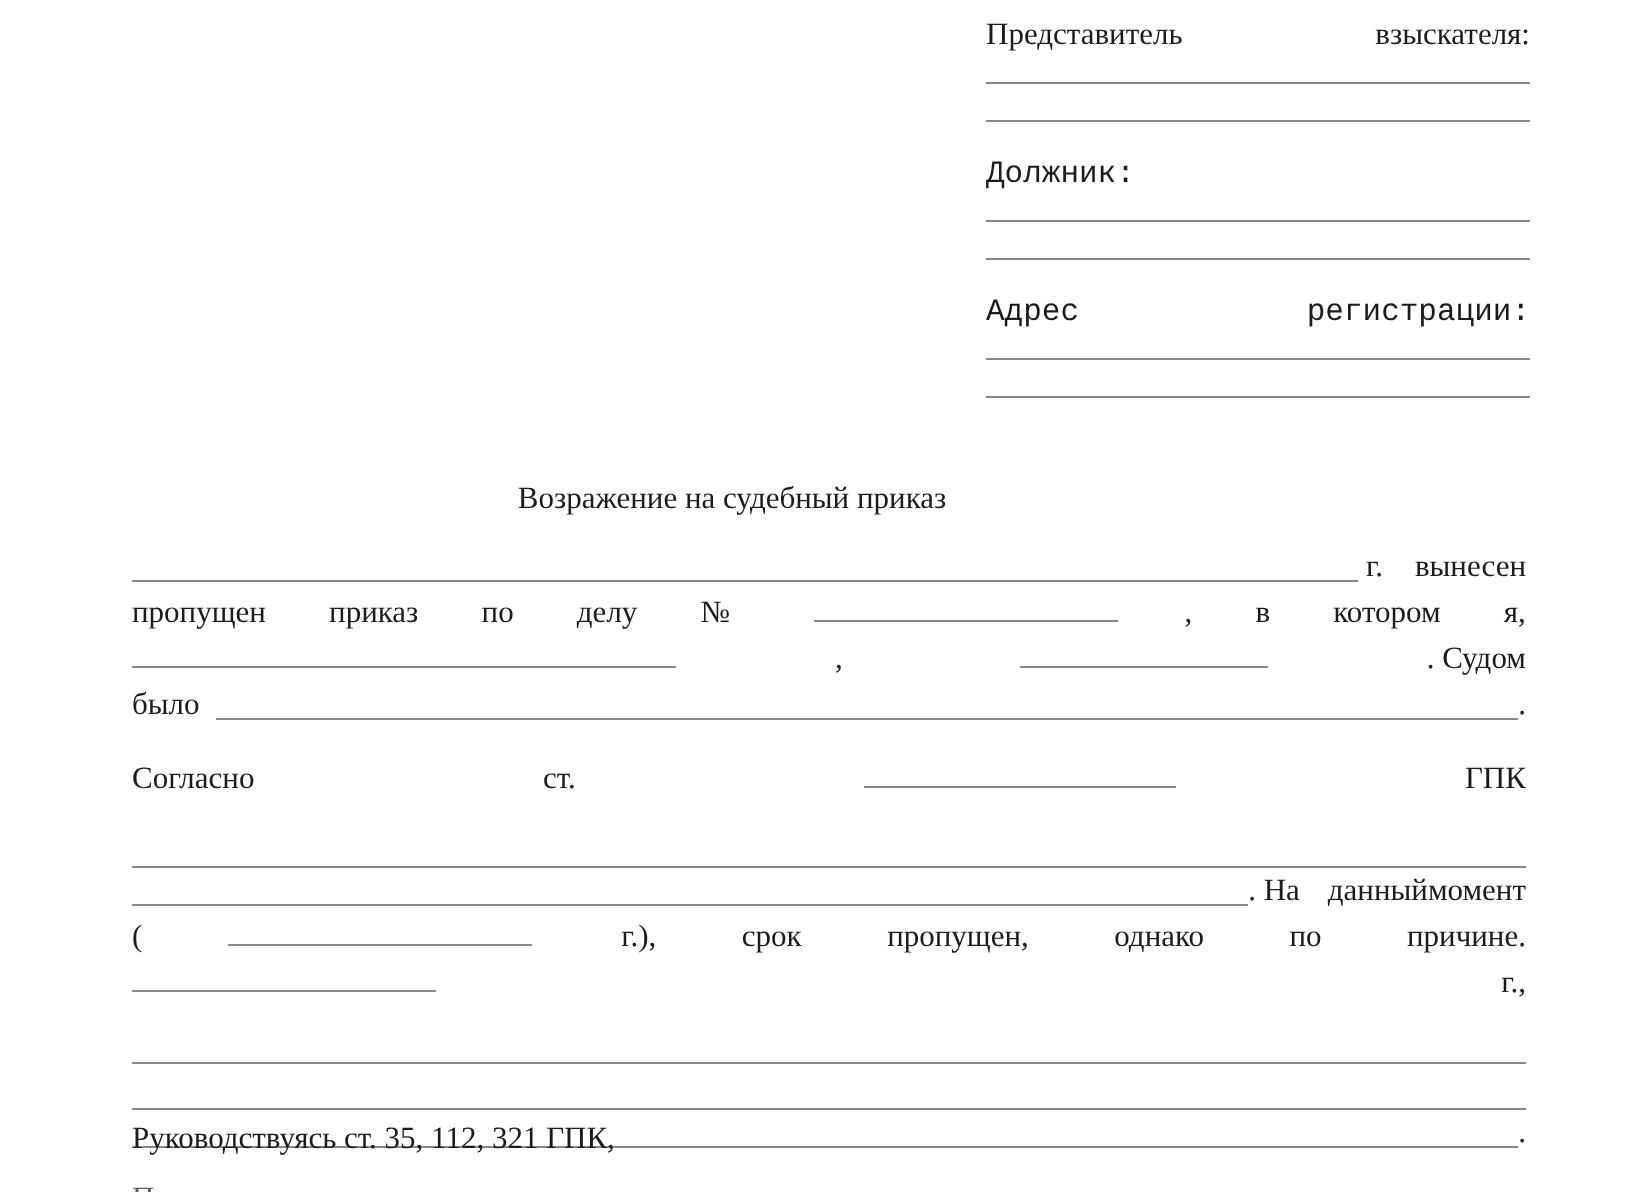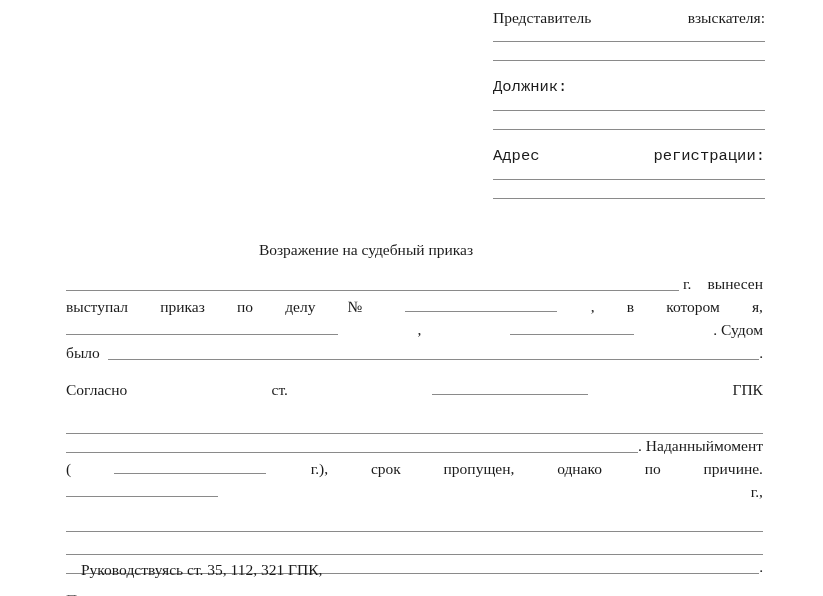--- a/index.html
+++ b/index.html
@@ -110,21 +110,21 @@
   }
 
   .row-h { height: 23px; display: flex; align-items: flex-end; }
 
   .spacer-6 { height: 6px; }
   .spacer-10 { height: 10px; }
   .spacer-14 { height: 14px; }
 
   .closing {
     position: absolute;
-    left: 81px;
+    left: 66px;
     top: 559px;
     font-size: 15.5px;
     line-height: 22px;
     white-space: nowrap;
     text-align: right;
   }
   .cut-row {
     position: absolute;
     left: 66px;
     top: 589px;
@@ -167,21 +167,21 @@
 
   <div class="body-area">
 
     <div class="jrow para">
       <span class="blank-grow"></span>
       <span class="word" style="margin-left:4px">г.</span>
       <span class="word" style="margin-left:16px">вынесен</span>
     </div>
 
     <div class="jrow para">
-      <span class="word">выступал</span>
+      <span class="word">пропущен</span>
       <span class="word">приказ</span>
       <span class="word">по</span>
       <span class="word">делу</span>
       <span class="word">№</span>
       <span class="blank" style="width:152px;margin:0 2px 0 10px"></span>
       <span class="word">,</span>
       <span class="word">в</span>
       <span class="word">котором</span>
       <span class="word">я,</span>
     </div>
@@ -210,21 +210,21 @@
 
     <div class="spacer-10"></div>
 
     <div class="row-h">
       <span class="fullrule"></span>
     </div>
 
     <div class="jrow para">
       <span class="blank-grow"></span>
       <span class="word">. На</span>
-      <span class="word" style="">данный</span>
+      <span class="word" style="margin-left:14px">данный</span>
       <span class="word" style="margin-left:0">момент</span>
     </div>
 
     <div class="jrow para">
       <span class="word">(</span>
       <span class="blank" style="width:152px;margin-right:2px"></span>
       <span class="word">г.),</span>
       <span class="word">срок</span>
       <span class="word">пропущен,</span>
       <span class="word">однако</span>

